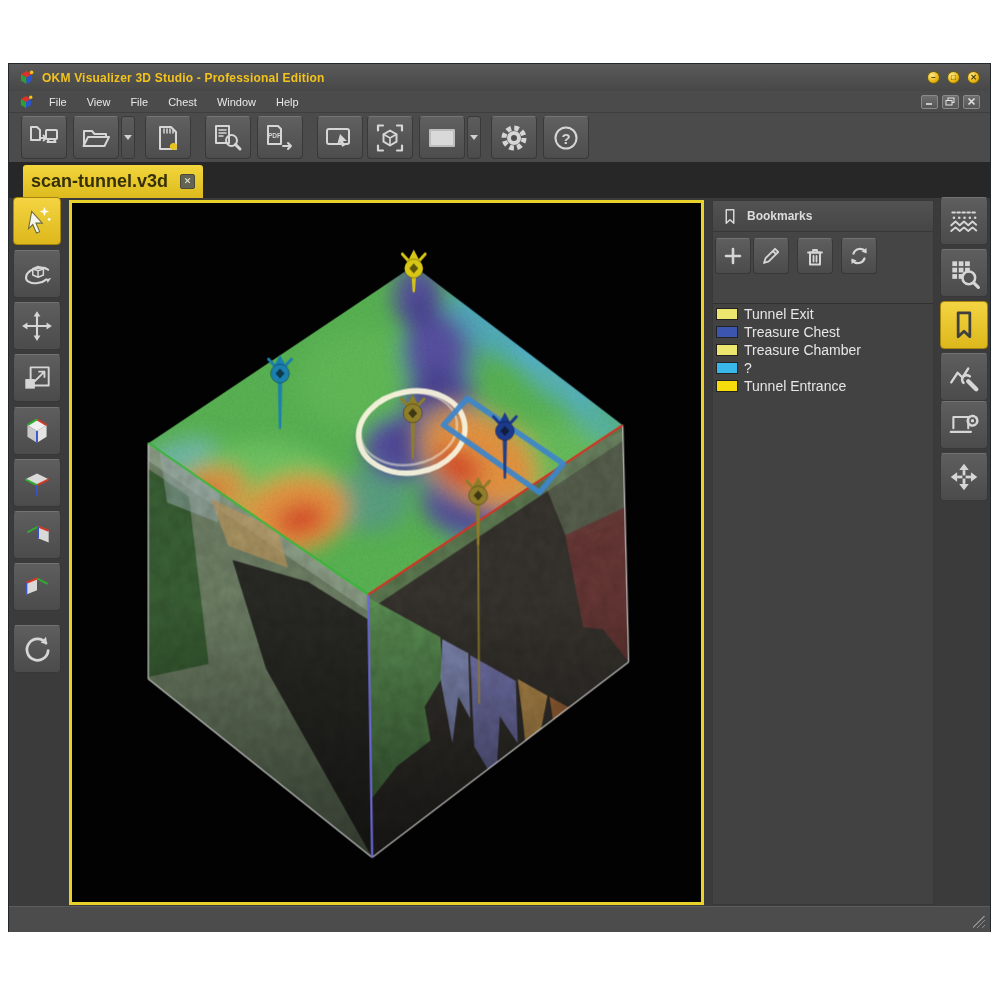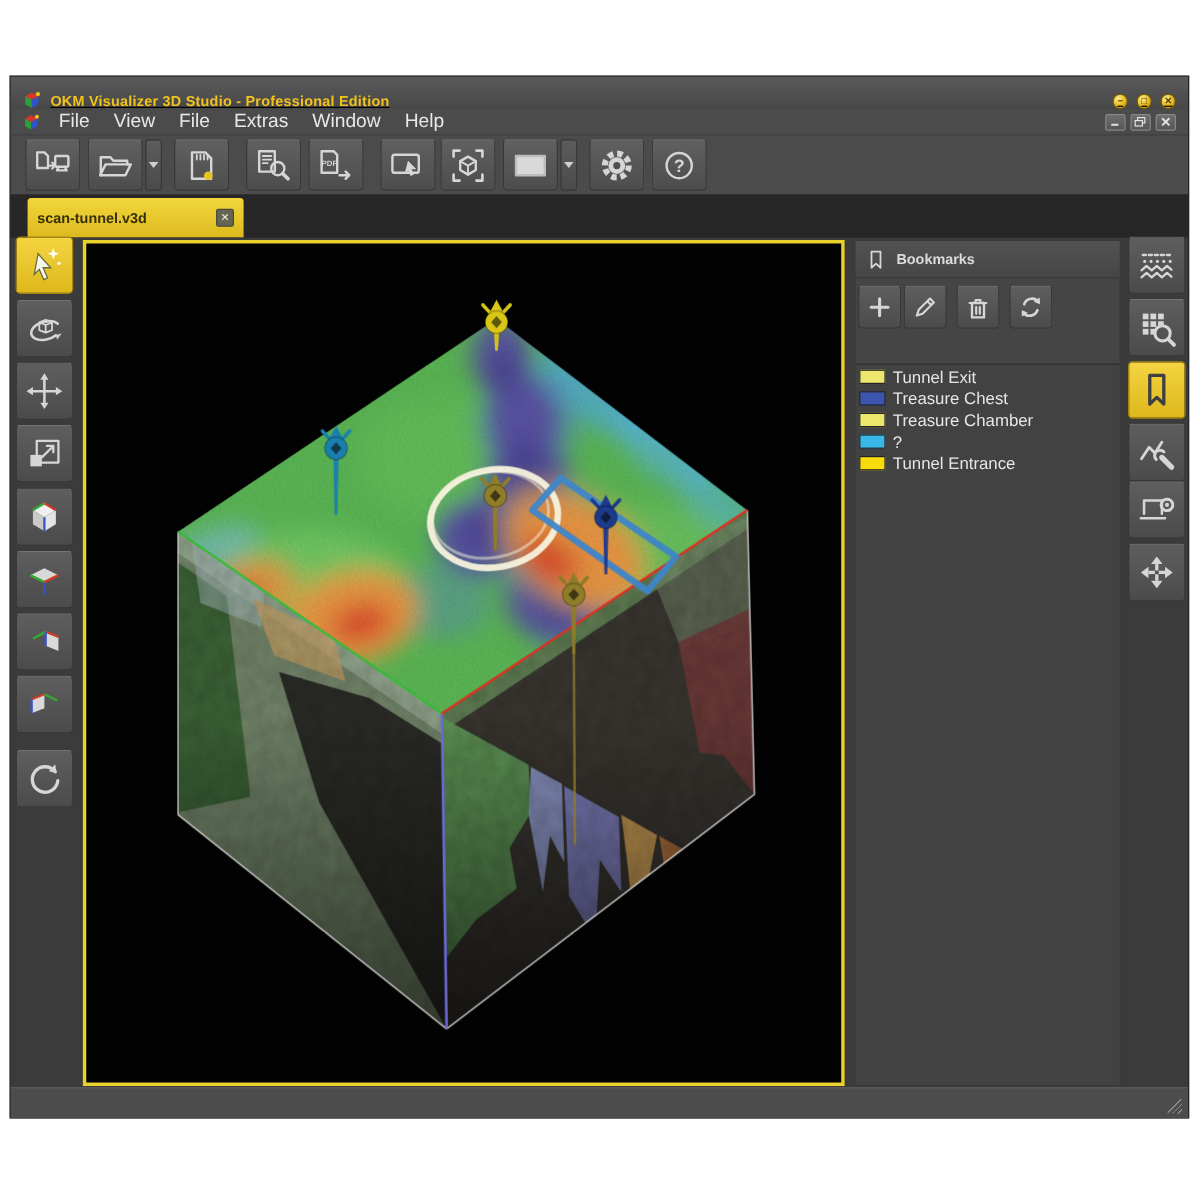--- a/index.html
+++ b/index.html
@@ -1,49 +1,49 @@
 <!DOCTYPE html>
 <html><head>
 <meta charset="utf-8">
 <style>
   html,body{margin:0;padding:0;width:1000px;height:1000px;background:#fff;overflow:hidden;
     font-family:"Liberation Sans",sans-serif;-webkit-font-smoothing:antialiased;}
   .window{position:absolute;left:8px;top:63px;width:983px;height:869px;background:#4b4b4b;
     border:1px solid #23282c;box-sizing:border-box;}
   
   .titlebar{position:absolute;left:0;top:0;right:0;height:27px;
-    background:linear-gradient(#5a5a5a,#474747);display:flex;align-items:flex-end;padding:0 10px;box-sizing:border-box;text-decoration:underline;}
+    background:linear-gradient(#5a5a5a,#474747);display:flex;align-items:center;padding:0 10px;box-sizing:border-box;}
   .apptitle{color:#f2c31d;font-size:12px;font-weight:bold;margin-left:8px;letter-spacing:.2px;}
   .tb-circles{margin-left:auto;display:flex;gap:7px;}
   .circ{width:13px;height:13px;border-radius:50%;border:1px solid #6b5a10;box-sizing:border-box;
     background:radial-gradient(circle at 35% 30%,#ffe98a,#e5b511 60%,#a87b08);
     color:#4a3b05;font-size:8px;line-height:11px;text-align:center;font-weight:bold;}
   
   .menubar{position:absolute;left:0;top:27px;right:0;height:22px;background:#4b4b4b;
     border-bottom:1px solid #3e3e3e;display:flex;align-items:center;padding:0 10px;box-sizing:border-box;}
   .menu-items{display:flex;margin-left:6px;}
-  .menu-item{color:#e8e8e8;font-size:16px;padding:2px 10px;cursor:default;}
+  .menu-item{color:#e8e8e8;font-size:11px;padding:2px 10px;cursor:default;}
   .mdi-btns{margin-left:auto;display:flex;gap:4px;}
   .mdi{width:17px;height:14px;background:linear-gradient(#6e6e6e,#565656);border:1px solid #8a8a8a;
     border-radius:2px;display:flex;align-items:center;justify-content:center;box-sizing:border-box;}
   
   .toolbar{position:absolute;left:0;top:49px;right:0;height:49px;background:#4b4b4b;border-bottom:1px solid #404040;}
   .tbtn{position:absolute;top:3px;width:46px;height:43px;border-radius:4px;box-sizing:border-box;
     background:linear-gradient(#606060,#4d4d4d);border:1px solid #393939;border-top-color:#757575;
     display:flex;align-items:center;justify-content:center;}
   .tbtn svg{width:32px;height:32px;}
   .tdd{position:absolute;top:3px;width:14px;height:43px;border-radius:3px;box-sizing:border-box;
     background:linear-gradient(#5c5c5c,#4b4b4b);border:1px solid #393939;
     display:flex;align-items:center;justify-content:center;}
   .dda{width:0;height:0;border-left:4px solid transparent;border-right:4px solid transparent;border-top:5px solid #d0d0d0;}
   
   .tabbar{position:absolute;left:0;top:98px;right:0;height:36px;background:#272727;border-bottom:1px solid #1e1e1e;}
   .tab{position:absolute;left:14px;top:3px;width:180px;height:33px;border-radius:3px 3px 0 0;
     background:linear-gradient(#f2d63c,#ddba1e);display:flex;align-items:center;padding:0 8px;box-sizing:border-box;}
-  .tab-label{color:#35300a;font-size:12px;font-weight:bold;}
+  .tab-label{color:#35300a;font-size:18px;font-weight:bold;}
   .tab-close{margin-left:auto;width:15px;height:15px;border-radius:2px;background:#646452;border:1px solid #4a4a3c;
     color:#eeeedd;font-size:9px;line-height:13px;text-align:center;box-sizing:border-box;}
   
   .content{position:absolute;left:0;top:134px;right:0;height:708px;background:#3b3b3b;}
   .sqbtn{position:absolute;width:48px;height:48px;border-radius:4px;box-sizing:border-box;
     background:linear-gradient(#5e5e5e,#4b4b4b);border:1px solid #383838;border-top-color:#737373;
     display:flex;align-items:center;justify-content:center;}
   .sqbtn svg{width:34px;height:34px;}
   .sqbtn.sel{background:linear-gradient(#f4d441,#ddb81c);border-color:#a5850e;}
   
@@ -102,21 +102,21 @@
     <svg width="14" height="14" viewBox="0 0 15 15">
       <polygon points="7.5,1 13,4.2 7.5,7.4 2,4.2" fill="#d8352a"></polygon>
       <polygon points="2,4.2 7.5,7.4 7.5,14 2,10.8" fill="#2e9e38"></polygon>
       <polygon points="13,4.2 7.5,7.4 7.5,14 13,10.8" fill="#2b55c8"></polygon>
       <circle cx="12.6" cy="2.4" r="1.8" fill="#f2c31d"></circle>
     </svg>
     <div class="menu-items">
         <span class="menu-item">File</span>
         <span class="menu-item">View</span>
         <span class="menu-item">File</span>
-        <span class="menu-item">Extras</span>
+        <span class="menu-item">Chest</span>
         <span class="menu-item">Window</span>
         <span class="menu-item">Help</span>
       </div>
     <div class="mdi-btns">
       <div class="mdi">
         <svg width="11" height="9" viewBox="0 0 11 9">
             <line x1="2" y1="7" x2="8" y2="7" stroke="#e2e2e2" stroke-width="1.6"></line>
           </svg>
         </div>
       <div class="mdi">

